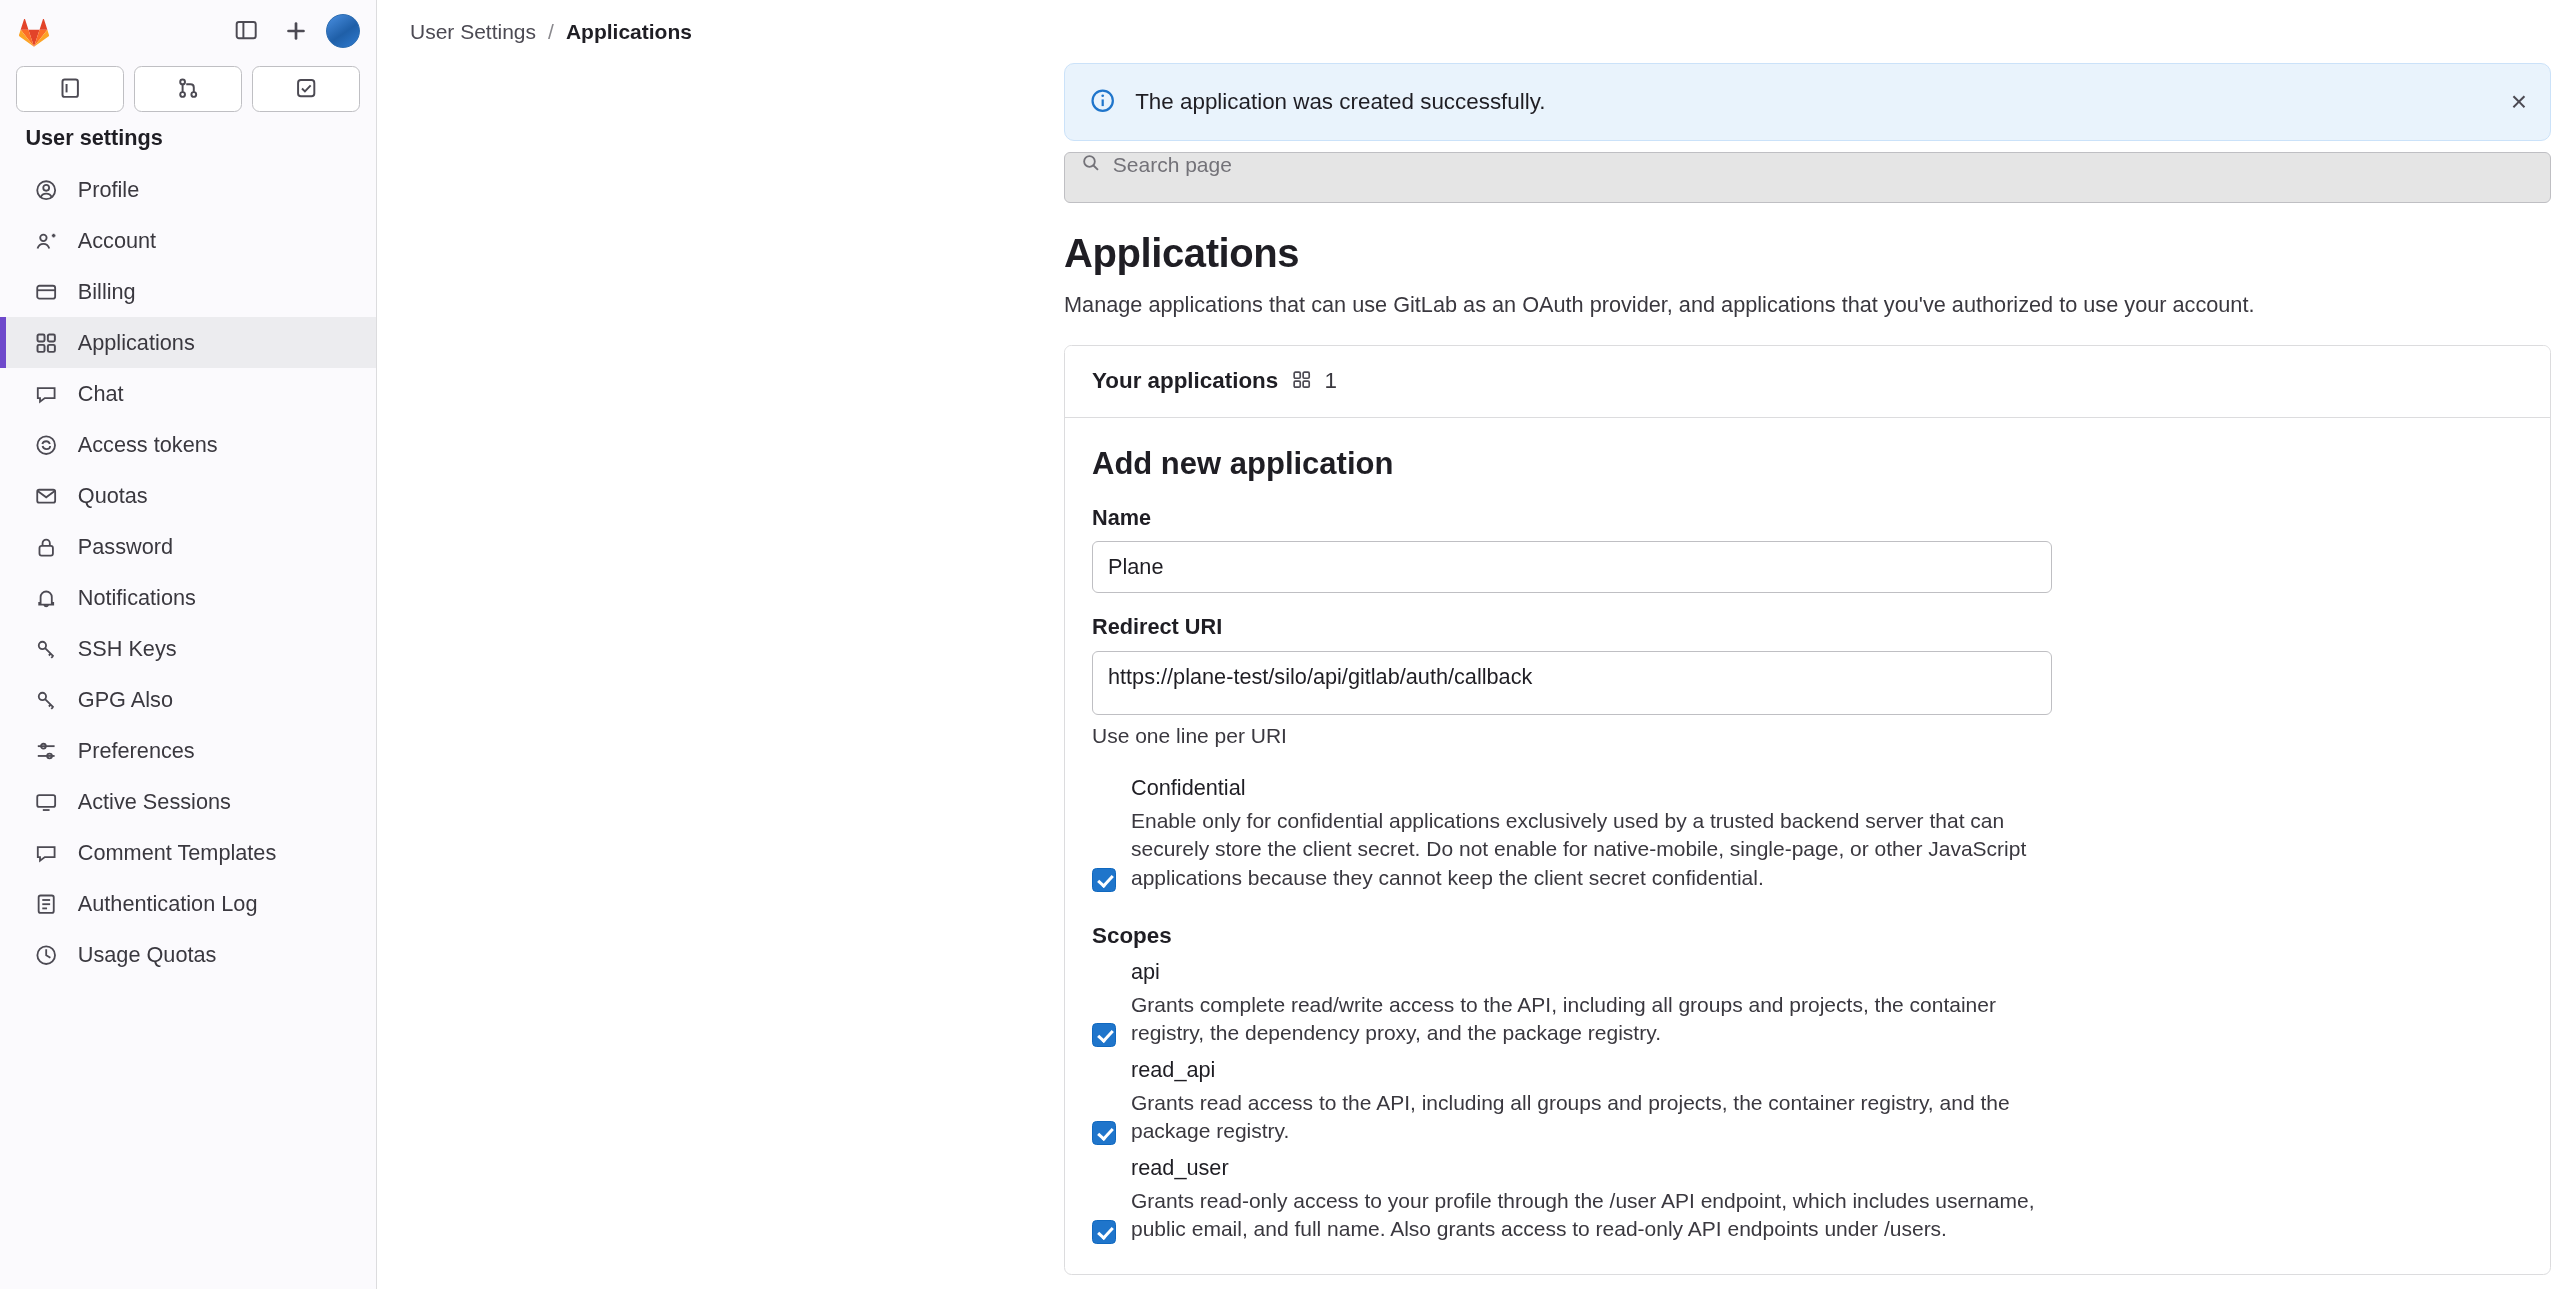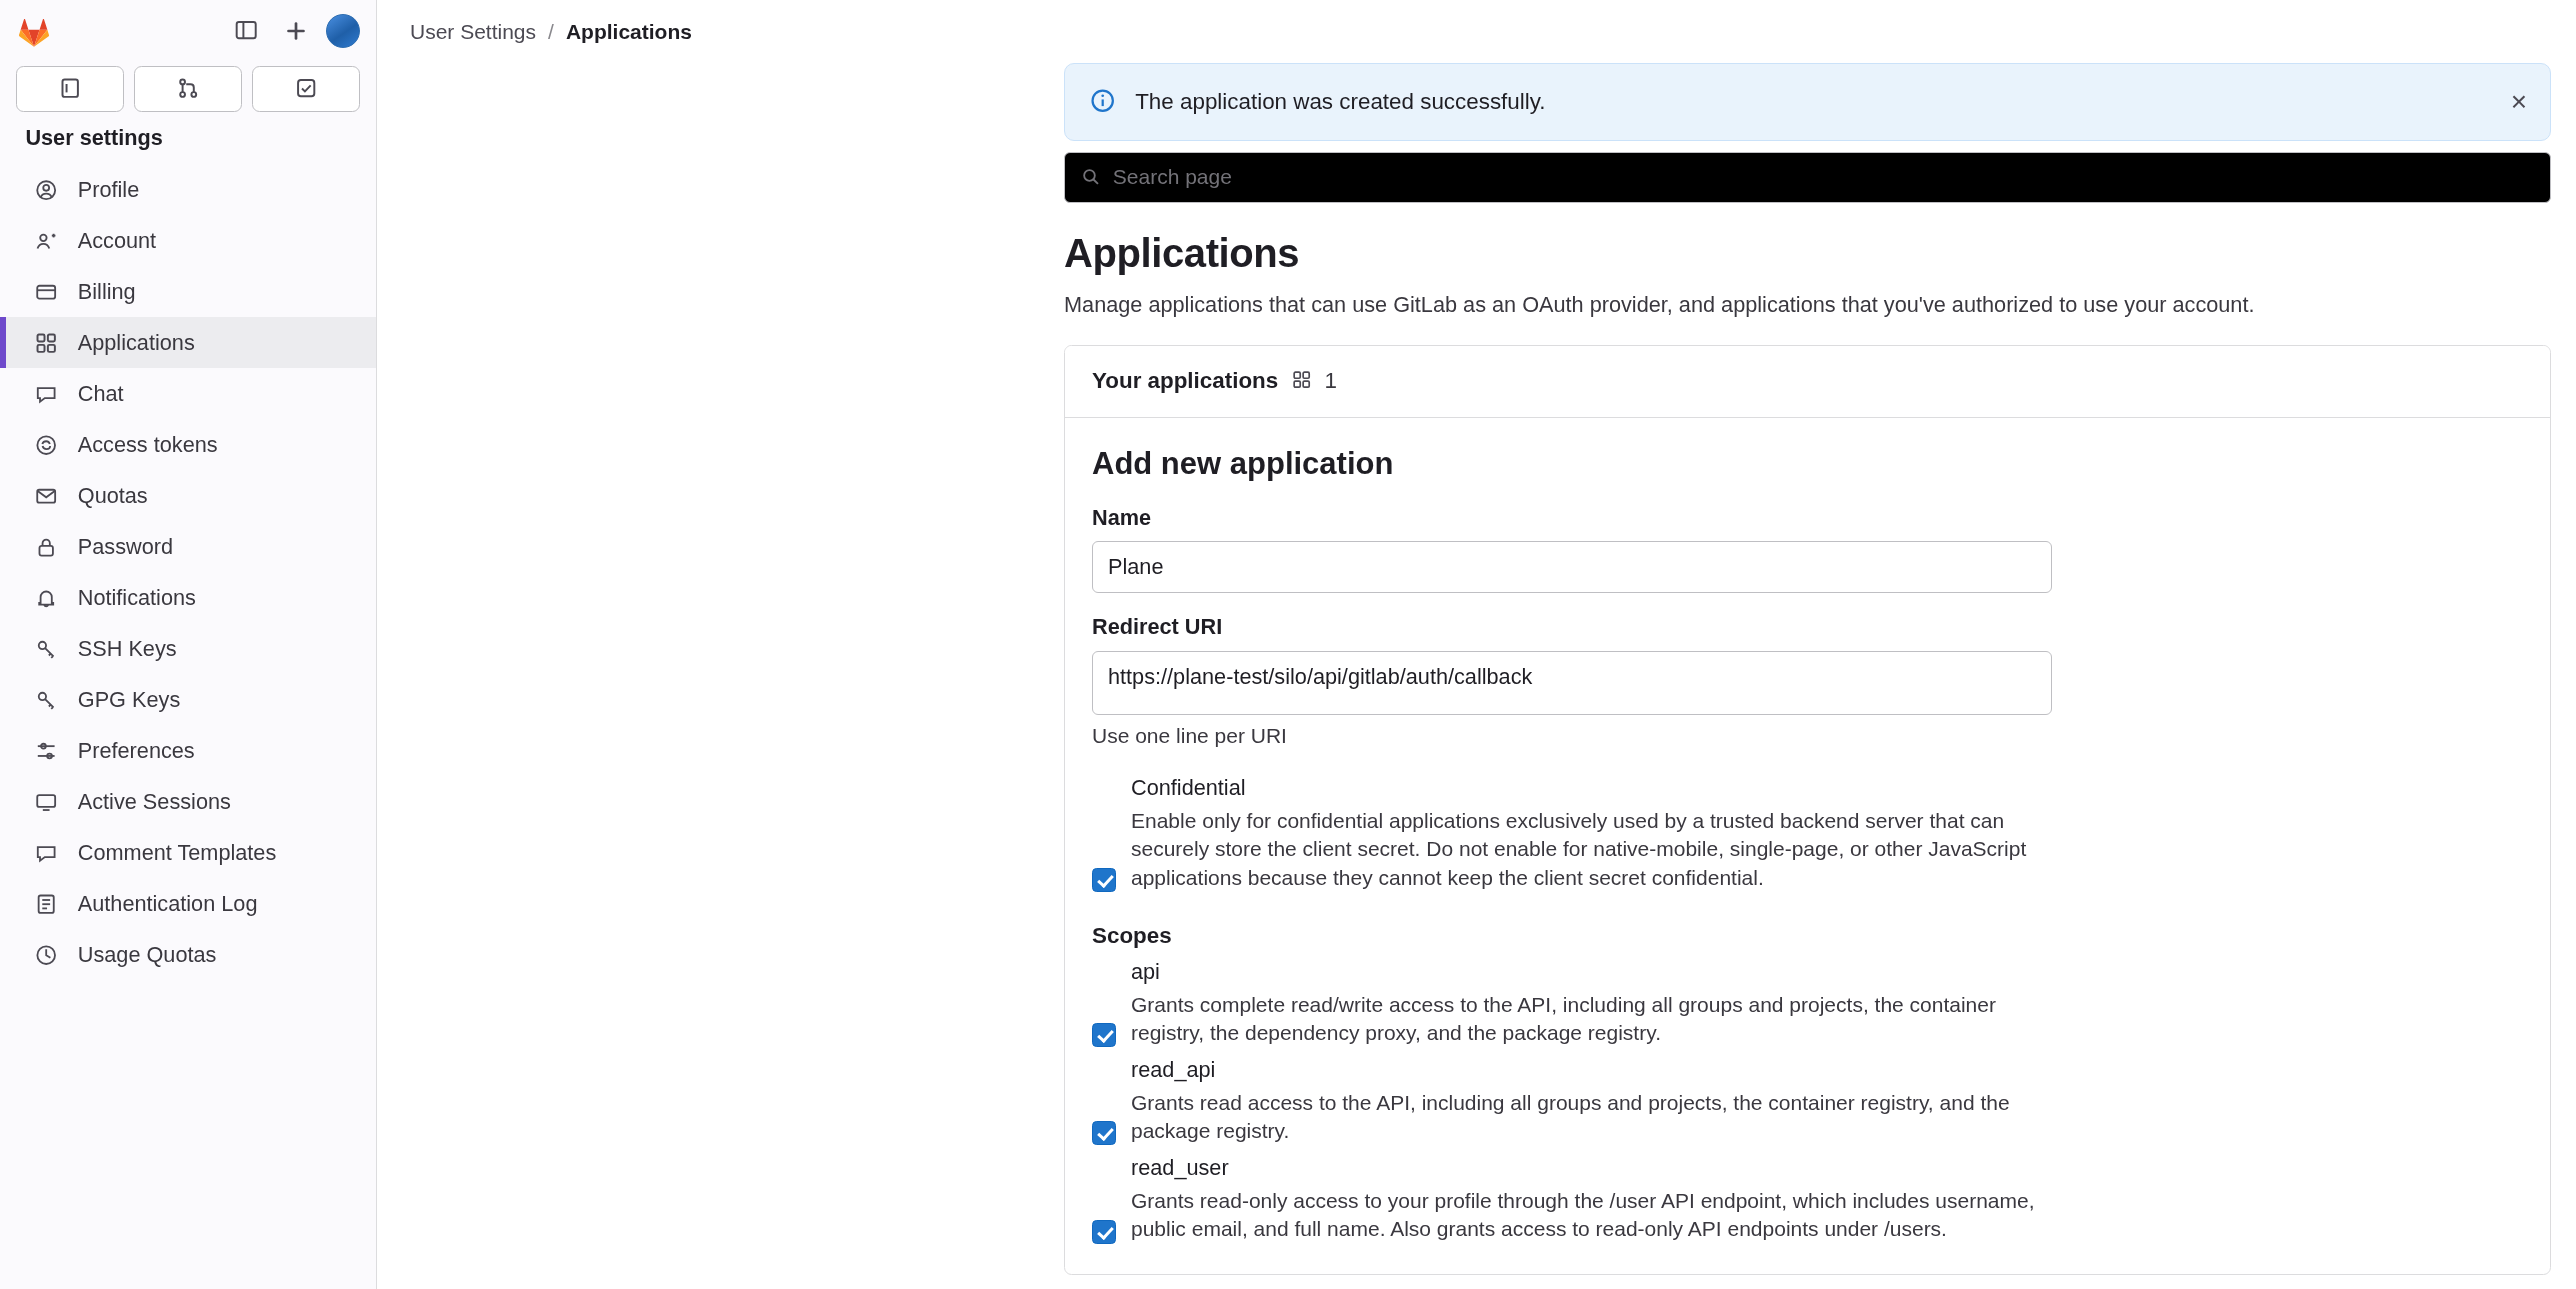--- a/index.html
+++ b/index.html
@@ -155,26 +155,26 @@
     color: #4c4a53;
     line-height: 1;
   }
 
   .search-page {
     margin: 10.5px 25.4px 0 687px;
     height: 51px;
     border: 1.5px solid #bfbfc3;
     border-radius: 6px;
     display: flex;
-    align-items: center;
+    align-items: flex-start;
     gap: 12px;
     padding: 0 16.4px;
     color: #737278;
     font-size: 21px;
-    background: #000000;
+    background: #e5e5e5;
   }
 
   .page-title {
     margin: 28px 25.4px 0 687px;
     font-size: 40px;
     font-weight: bold;
     color: #1f1e24;
     letter-spacing: -0.4px;
   }
   .page-desc {
@@ -456,21 +456,21 @@
       <span>SSH Keys</span>
     </div>
 
     <div class="nav-item">
       <span class="nav-ico">
         <svg width="22.4" height="22.4" viewBox="0 0 16 16" fill="none" stroke="currentColor" stroke-width="1.3">
           <circle cx="5.3" cy="5.3" r="2.6"></circle>
             <path d="M7.2 7.2l6 6M11.2 11.2l-1.3 1.3M12.9 12.9l-1.3 1.3"></path>
         </svg>
       </span>
-      <span>GPG Keys</span>
+      <span>GPG Also</span>
     </div>
 
     <div class="nav-item">
       <span class="nav-ico">
         <svg width="22.4" height="22.4" viewBox="0 0 16 16" fill="none" stroke="currentColor" stroke-width="1.3">
           <line x1="2" y1="4.4" x2="14" y2="4.4"></line>
             <circle cx="6" cy="4.4" r="1.7"></circle>
           <line x1="2" y1="11.4" x2="14" y2="11.4"></line>
             <circle cx="10.4" cy="11.4" r="1.7"></circle>
         </svg>

